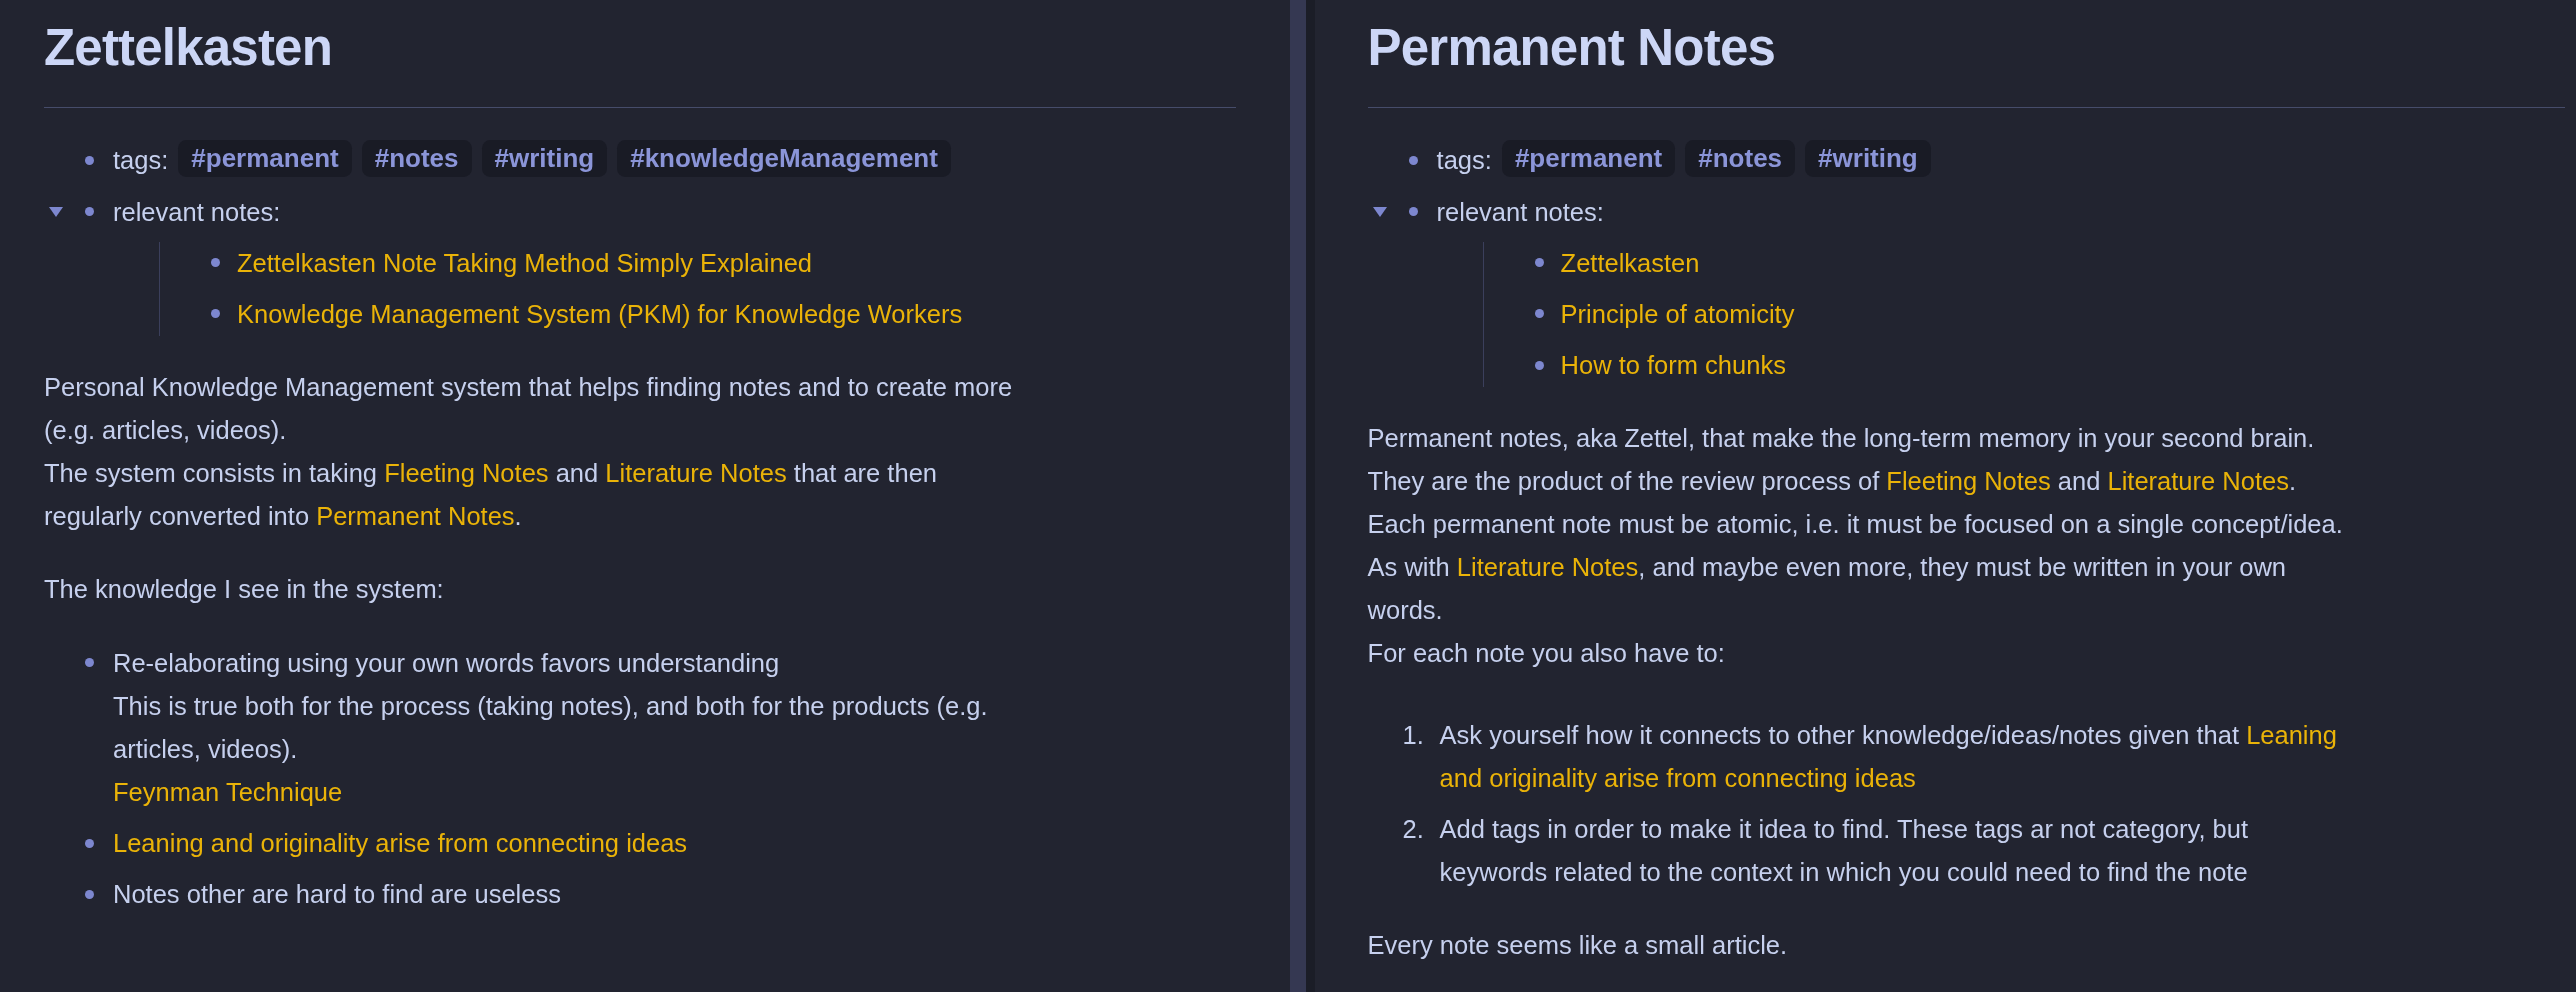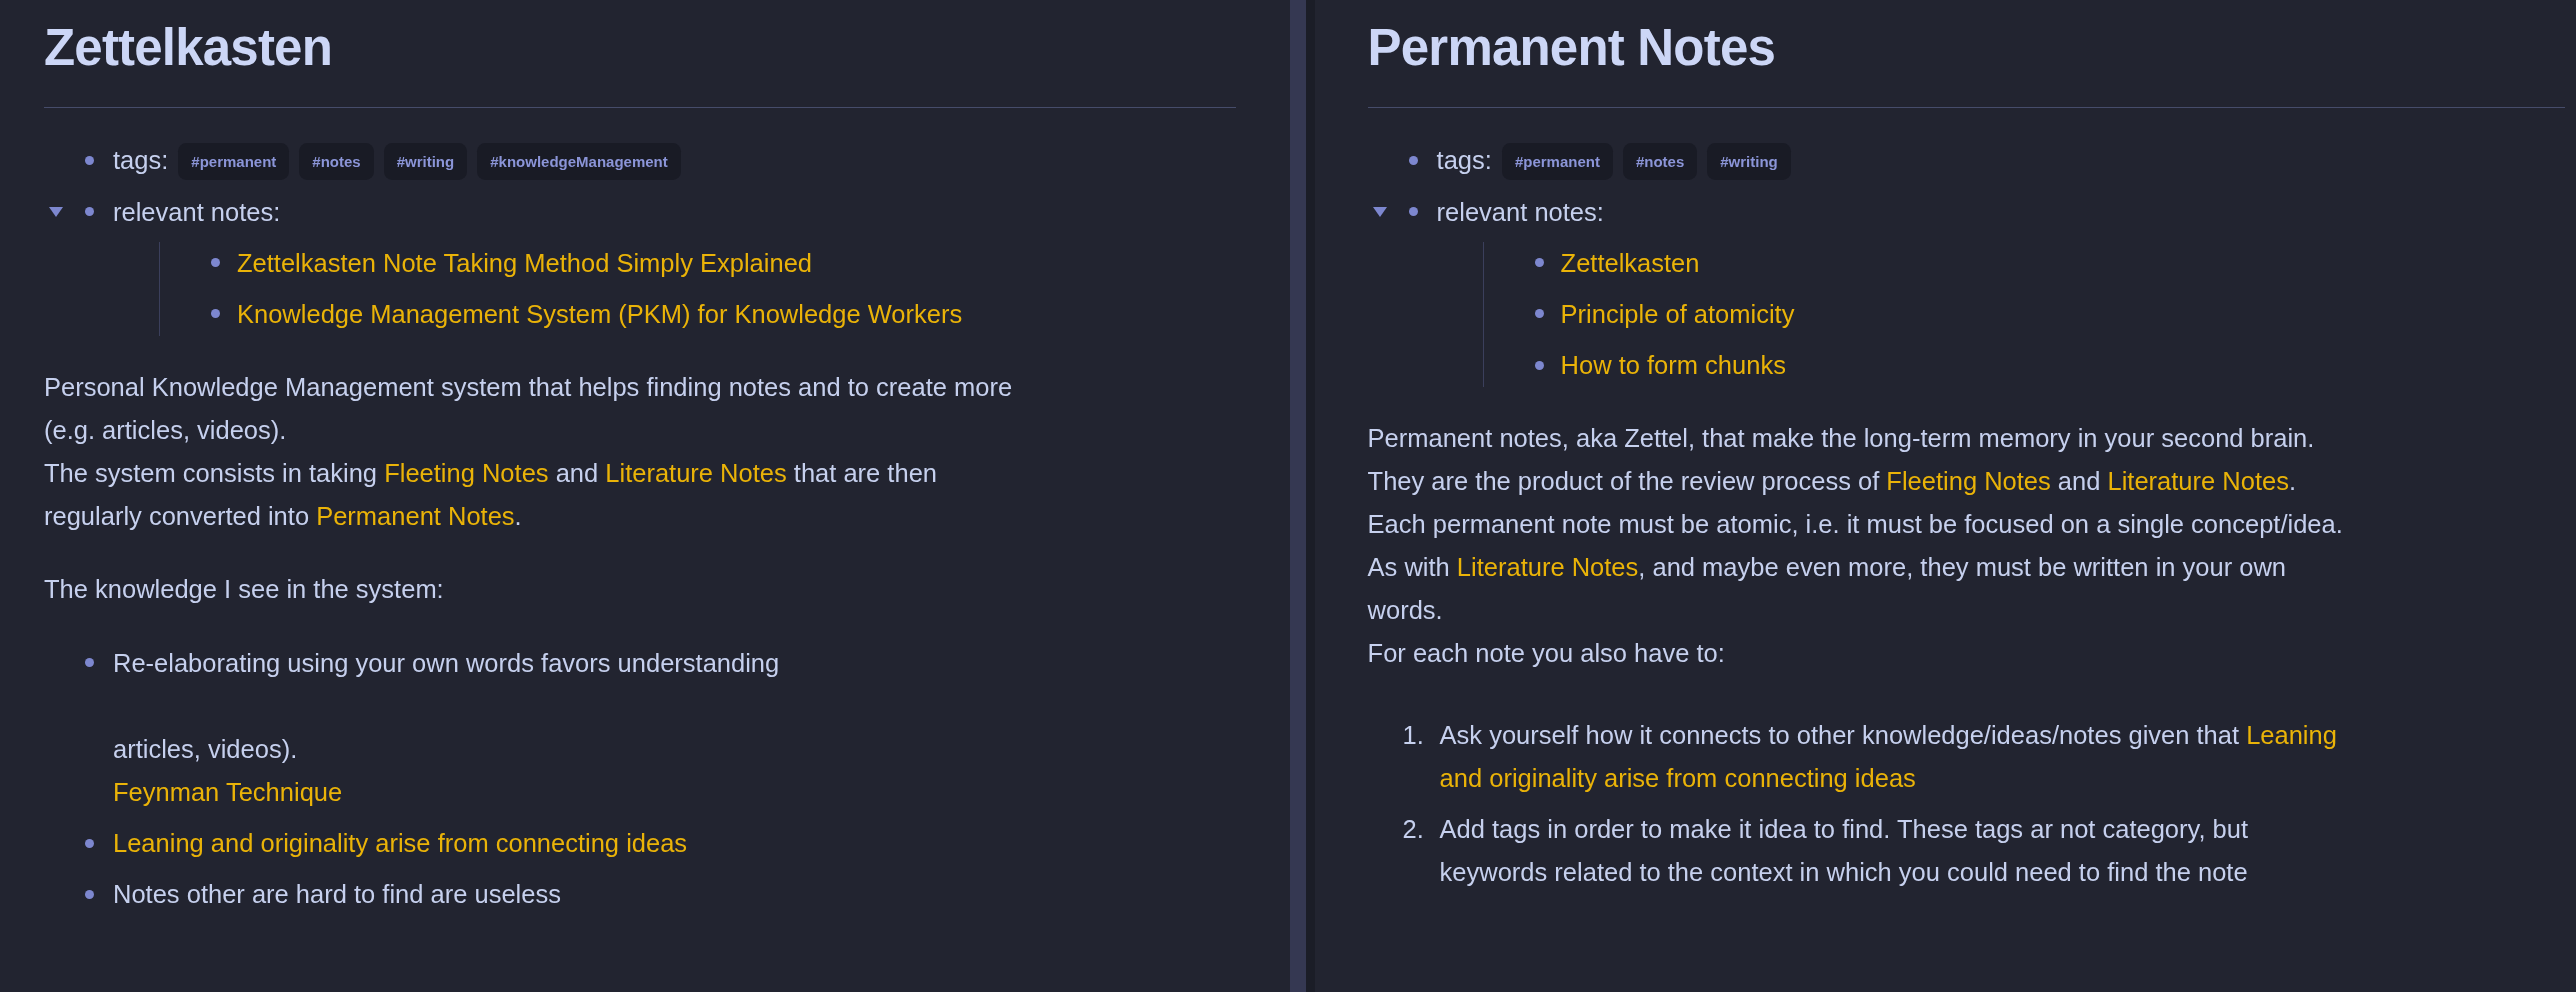--- a/index.html
+++ b/index.html
@@ -33,21 +33,21 @@
   .nlist.sub > li{padding-left:77px;margin-top:8.2px;}
   .nlist.sub > li:first-child{margin-top:8.2px;}
   .nlist.sub > li::before{left:51px;}
   .collapse{
     position:absolute;left:5px;top:16.4px;width:0;height:0;
     border-left:7.4px solid transparent;border-right:7.4px solid transparent;
     border-top:10px solid #7d87cf;cursor:pointer;
   }
   .tag{
     display:inline-block;background:#191b25;color:#8b95d8;font-weight:700;
-    font-size:15px;line-height:21.4px;padding:7.4px 13px;border-radius:8.2px;
+    font-size:26px;line-height:21.4px;padding:7.4px 13px;border-radius:8.2px;
     margin-left:10px;vertical-align:2.5px;cursor:pointer;
   }
   .para{margin:30px 0 0;line-height:43px;}
   .link{color:#eab308;cursor:pointer;}
   .olist{list-style:none;counter-reset:oli;margin:39px 0 0;padding:0;}
   .olist li{position:relative;counter-increment:oli;padding-left:72px;line-height:43px;margin-top:8.2px;}
   .olist li:first-child{margin-top:8px;}
   .olist li::before{content:counter(oli) ".";position:absolute;left:35px;color:#c6d0ee;}
 </style>
 </head>
@@ -61,21 +61,21 @@
         <ul class="nlist root">
           <li><span class="tags-label">tags:</span><span class="tag">#permanent</span><span class="tag">#notes</span><span class="tag">#writing</span><span class="tag">#knowledgeManagement</span></li>
           <li><span class="collapse"></span><span>relevant notes:</span><ul class="nlist sub">
               <li><span class="link">Zettelkasten Note Taking Method Simply Explained</span></li>
               <li><span class="link">Knowledge Management System (PKM) for Knowledge Workers</span></li>
             </ul></li>
         </ul>
         <p class="para"><span>Personal Knowledge Management system that helps finding notes and to create more</span><br><span>(e.g. articles, videos).</span><br><span>The system consists in taking </span><span class="link">Fleeting Notes</span><span> and </span><span class="link">Literature Notes</span><span> that are then</span><br><span>regularly converted into </span><span class="link">Permanent Notes</span><span>.</span></p>
         <p class="para"><span>The knowledge I see in the system:</span></p>
         <ul class="nlist root">
-          <li><span>Re-elaborating using your own words favors understanding</span><br><br><span>articles, videos).</span><br><span class="link">Feynman Technique</span></li>
+          <li><span>Re-elaborating using your own words favors understanding</span><br><span>This is true both for the process (taking notes), and both for the products (e.g.</span><br><span>articles, videos).</span><br><span class="link">Feynman Technique</span></li>
           <li><span class="link">Leaning and originality arise from connecting ideas</span></li>
           <li><span>Notes other are hard to find are useless</span></li>
         </ul>
       </div>
     </section>
     <div class="vscroll"></div>
     <div class="vgap"></div>
     <section class="pane right">
       <div class="inner">
         <h1 class="note-title">Permanent Notes</h1>
@@ -86,16 +86,17 @@
               <li><span class="link">Zettelkasten</span></li>
               <li><span class="link">Principle of atomicity</span></li>
               <li><span class="link">How to form chunks</span></li>
             </ul></li>
         </ul>
         <p class="para"><span>Permanent notes, aka Zettel, that make the long-term memory in your second brain.</span><br><span>They are the product of the review process of </span><span class="link">Fleeting Notes</span><span> and </span><span class="link">Literature Notes</span><span>.</span><br><span>Each permanent note must be atomic, i.e. it must be focused on a single concept/idea.</span><br><span>As with </span><span class="link">Literature Notes</span><span>, and maybe even more, they must be written in your own</span><br><span>words.</span><br><span>For each note you also have to:</span></p>
         <ol class="olist">
           <li><span>Ask yourself how it connects to other knowledge/ideas/notes given that </span><span class="link">Leaning</span><br><span class="link">and originality arise from connecting ideas</span></li>
           <li><span>Add tags in order to make it idea to find. These tags ar not category, but</span><br><span>keywords related to the context in which you could need to find the note</span></li>
         </ol>
+        <p class="para"><span>Every note seems like a small article.</span></p>
       </div>
     </section>
   </div>
 
 
 </body></html>

